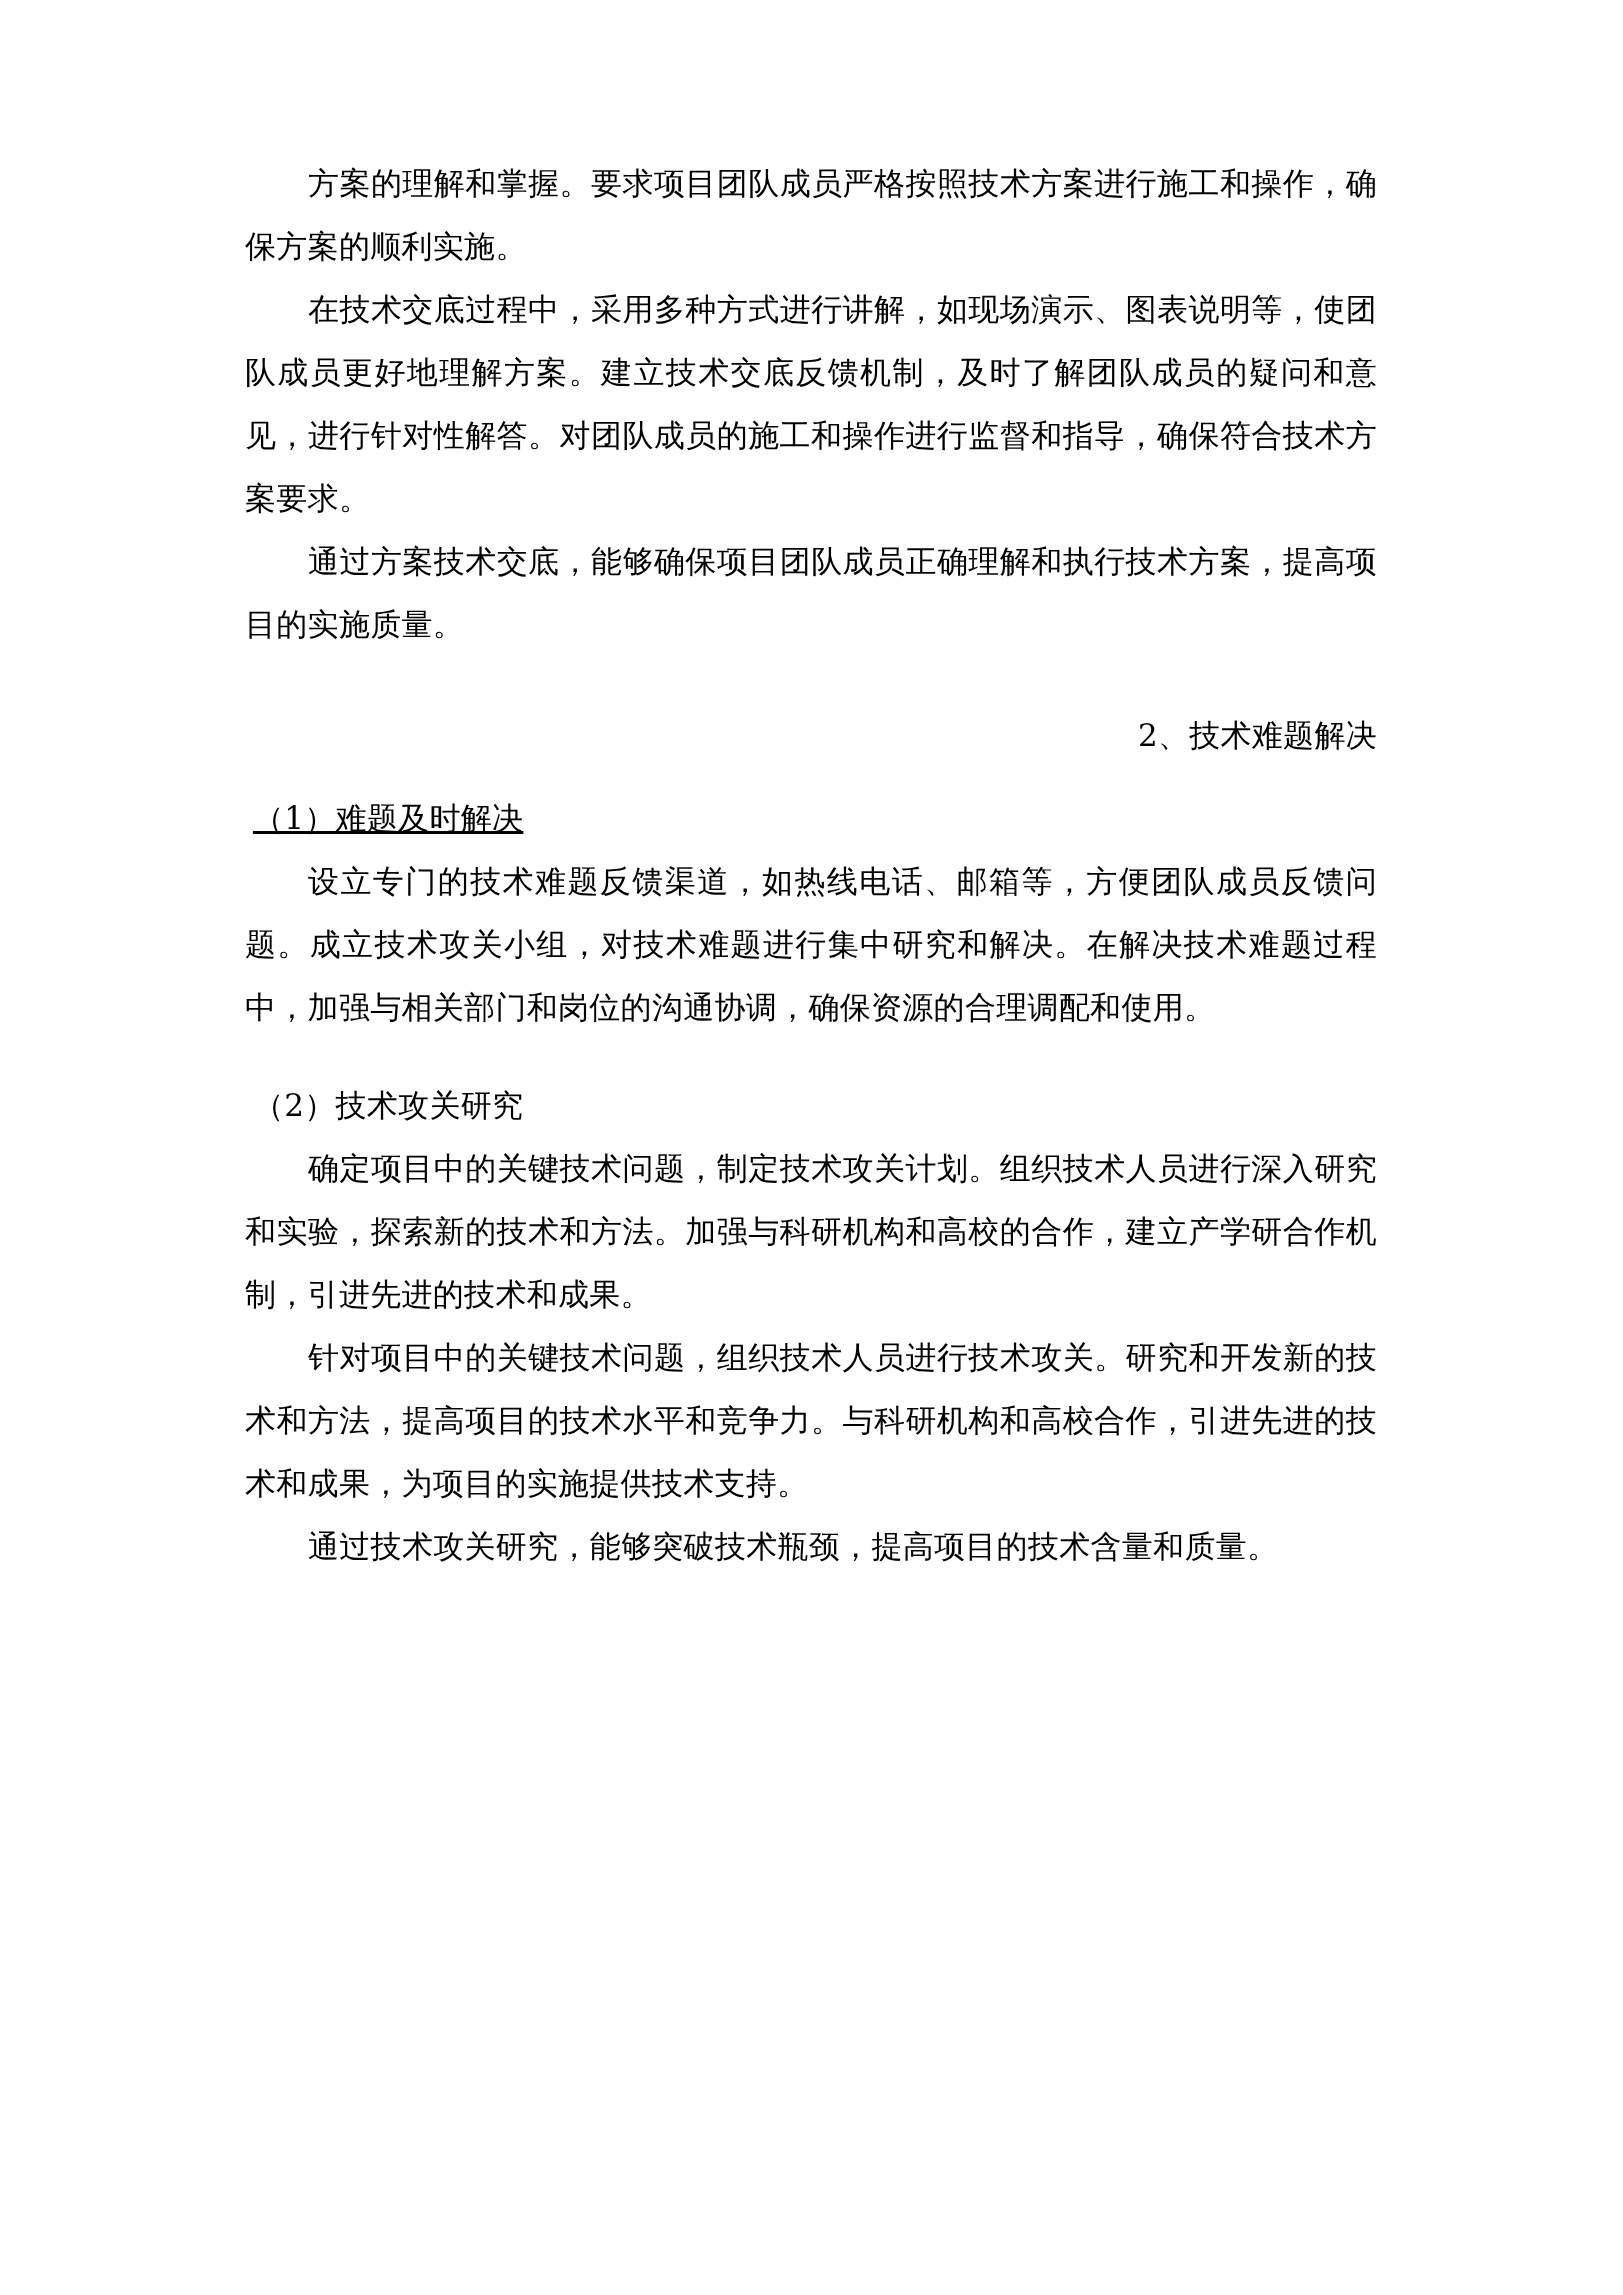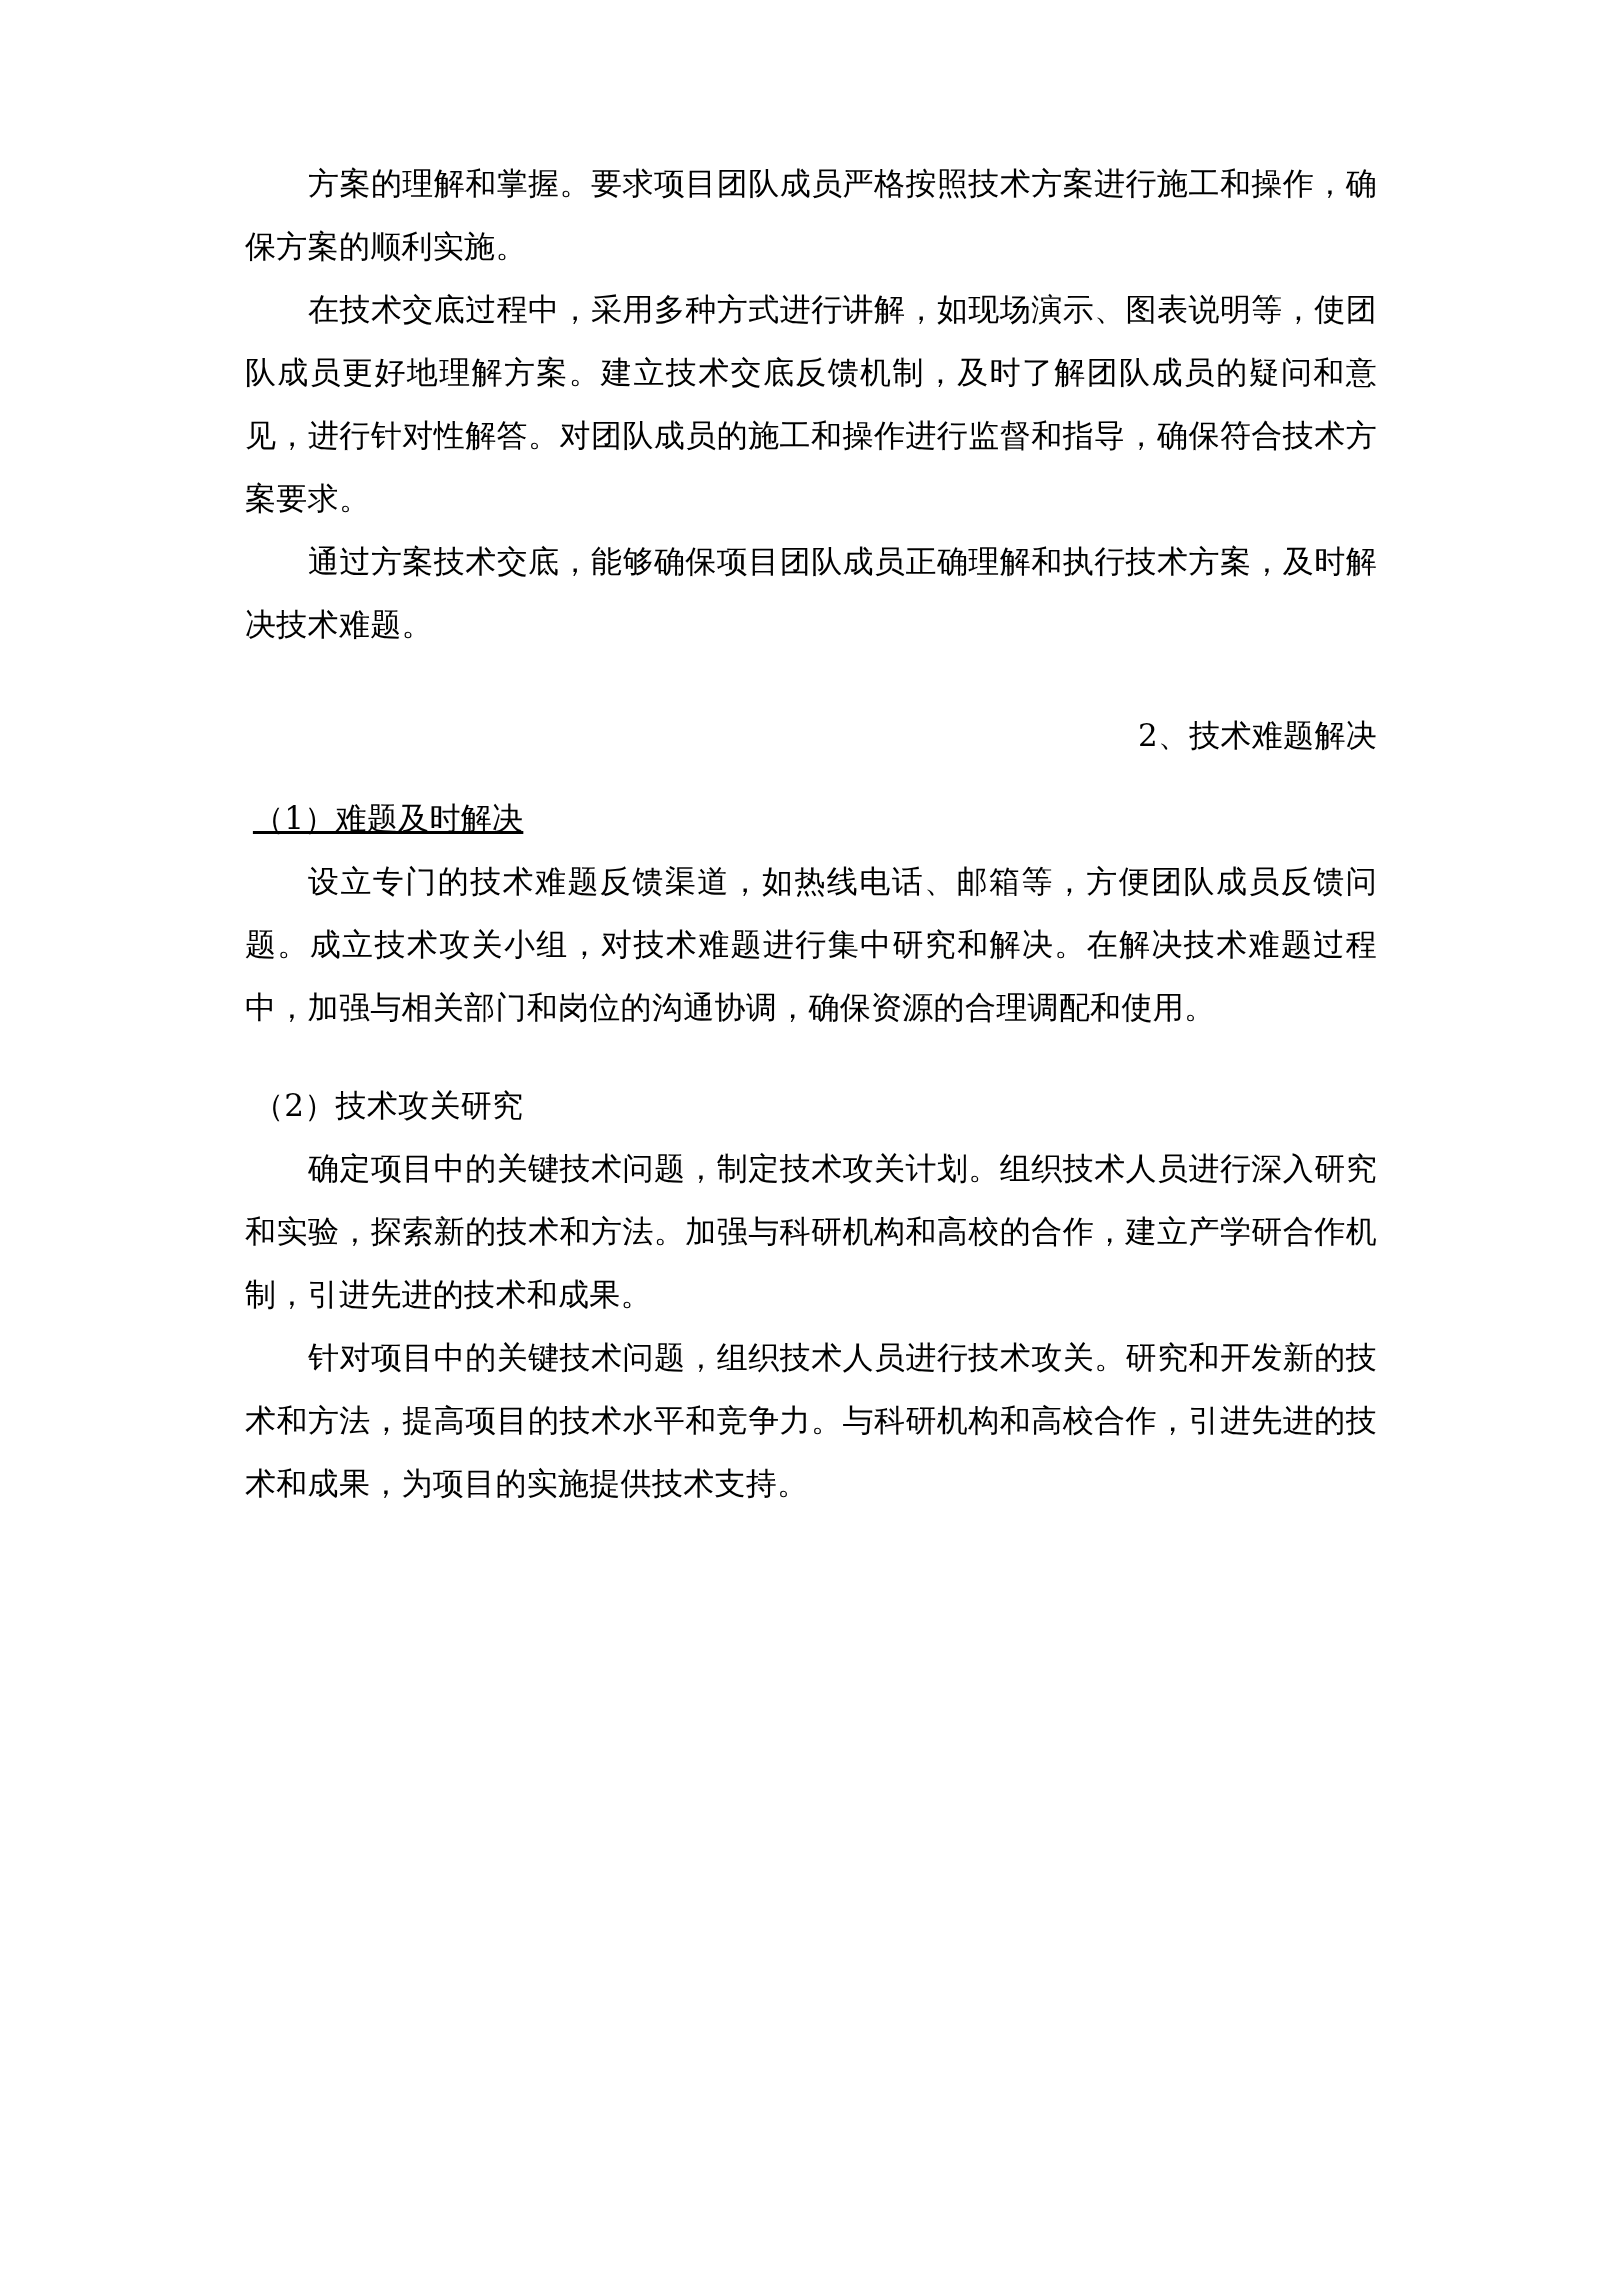--- a/index.html
+++ b/index.html
@@ -78,33 +78,34 @@
 </head>
 <body>
 
 <div class="page">
   <div class="text-column">
 
     <p class="para">方案的理解和掌握。要求项目团队成员严格按照技术方案进行施工和操作，确保方案的顺利实施。</p>
 
     <p class="para">在技术交底过程中，采用多种方式进行讲解，如现场演示、图表说明等，使团队成员更好地理解方案。建立技术交底反馈机制，及时了解团队成员的疑问和意见，进行针对性解答。对团队成员的施工和操作进行监督和指导，确保符合技术方案要求。</p>
 
-    <p class="para">通过方案技术交底，能够确保项目团队成员正确理解和执行技术方案，及时解决技术难题。</p>
+    <p class="para">通过方案技术交底，能够确保项目团队成员正确理解和执行技术方案，提高项目的实施质量。</p>
 
     <p class="heading-num gap-before-lg">2、技术难题解决</p>
 
     <p class="heading-paren gap-before-sm">（1）难题及时解决</p>
 
 
     <p class="para">设立专门的技术难题反馈渠道，如热线电话、邮箱等，方便团队成员反馈问题。成立技术攻关小组，对技术难题进行集中研究和解决。在解决技术难题过程中，加强与相关部门和岗位的沟通协调，确保资源的合理调配和使用。</p>
 
 
     <p class="heading-paren gap-before-md">（2）技术攻关研究</p>
 
     <p class="para">确定项目中的关键技术问题，制定技术攻关计划。组织技术人员进行深入研究和实验，探索新的技术和方法。加强与科研机构和高校的合作，建立产学研合作机制，引进先进的技术和成果。</p>
 
     <p class="para">针对项目中的关键技术问题，组织技术人员进行技术攻关。研究和开发新的技术和方法，提高项目的技术水平和竞争力。与科研机构和高校合作，引进先进的技术和成果，为项目的实施提供技术支持。</p>
 
+    <p class="para">通过技术攻关研究，能够突破技术瓶颈，提高项目的技术含量和质量。</p>
 
 
   </div>
 </div>
 
 
 </body></html>

